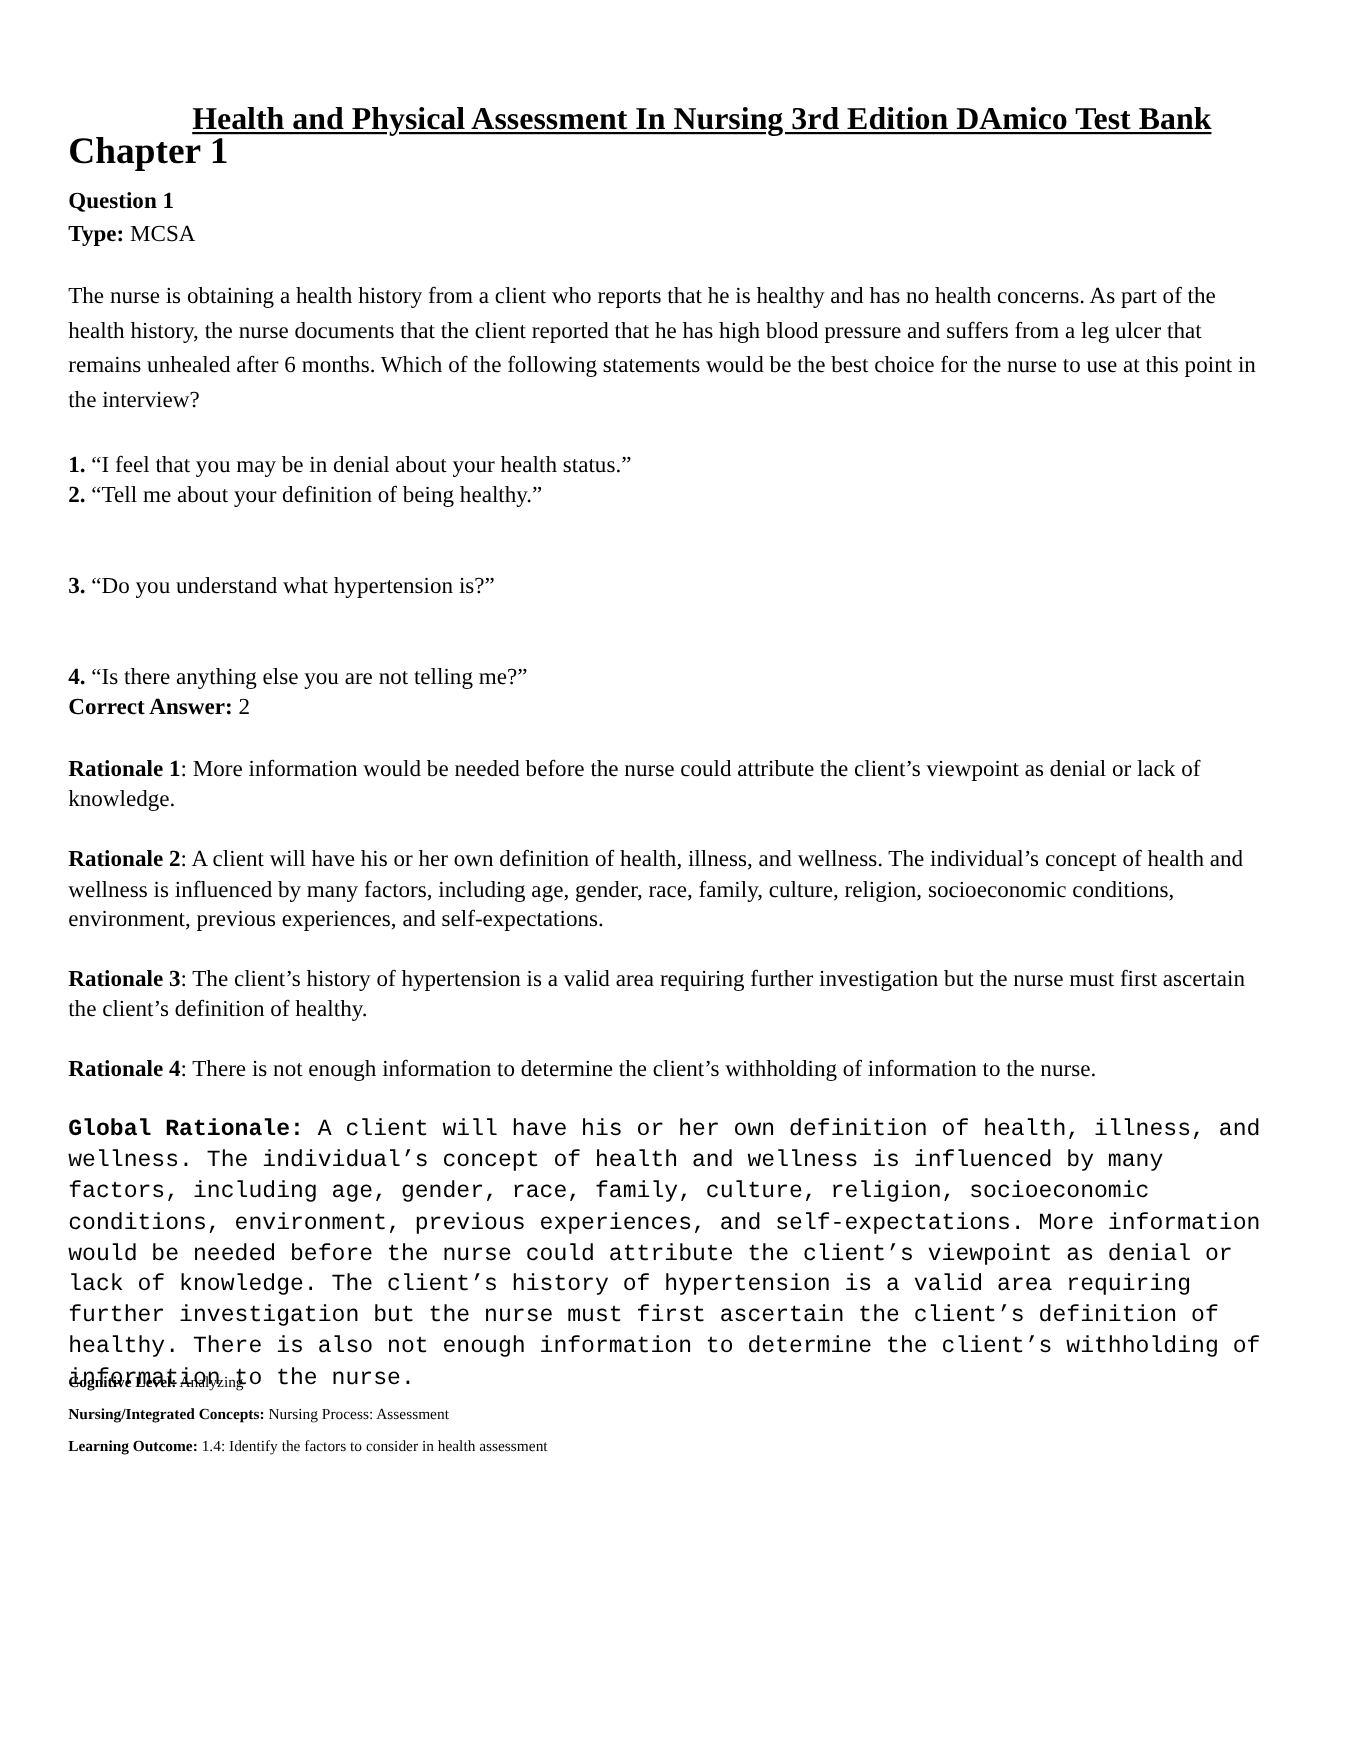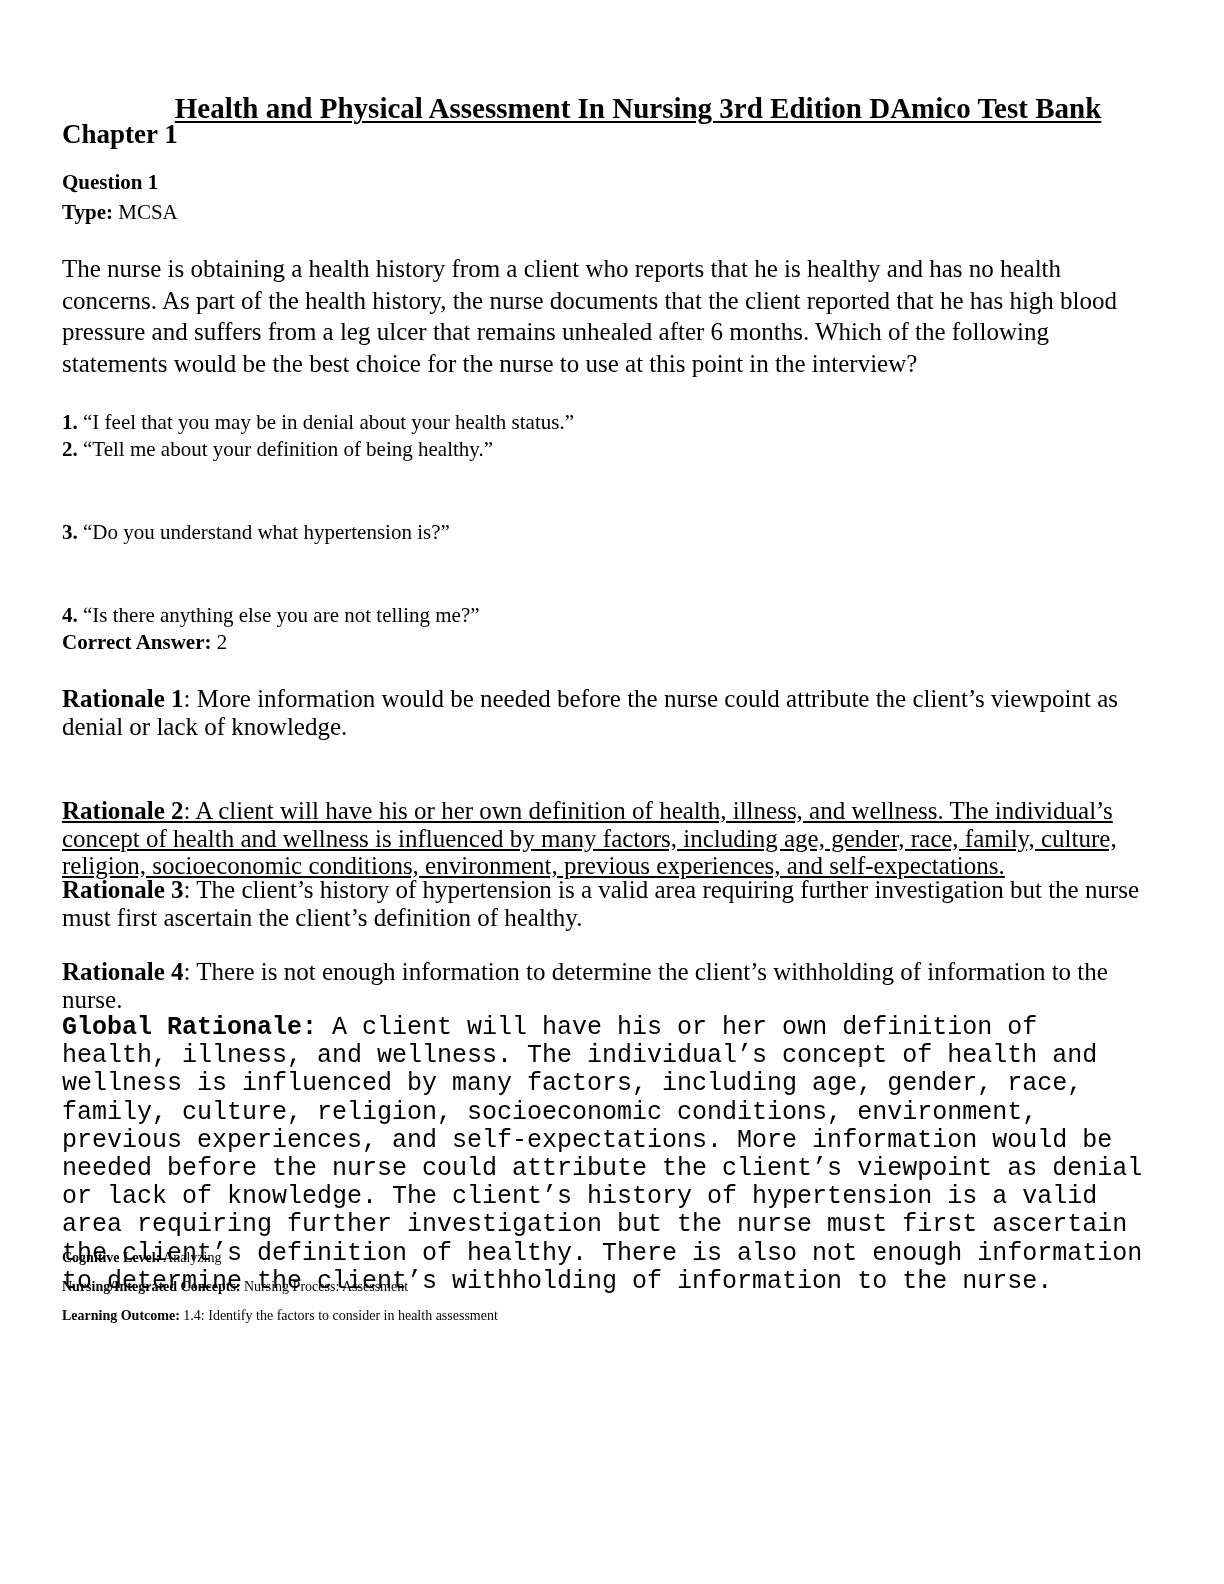--- a/index.html
+++ b/index.html
@@ -33,37 +33,37 @@
       text-decoration-thickness: 2px;
       text-underline-offset: 3px;
       white-space: nowrap;
       margin-left: 26px;
       margin-top: 12px;
     }
     .chapter {
       position: absolute;
       top: 119px;
       left: 0;
-      font-size: 27px;
+      font-size: 34px;
       font-weight: bold;
       white-space: nowrap;
     }
     .abs {
       position: absolute;
       left: 0;
       font-size: 21px;
       line-height: 31px;
       white-space: nowrap;
     }
     .b { font-weight: bold; }
     .para {
       position: absolute;
       left: 0;
       width: 1085px;
-      font-size: 25px;
+      font-size: 21px;
       line-height: 31.5px;
     }
     .para.tight { line-height: 27.5px; }
     .para.global { line-height: 28.2px; width: 1085px; font-family: Liberation Mono, monospace; }
     .meta-line {
       font-size: 14px;
       line-height: 29px;
       white-space: nowrap;
     }
   </style>
@@ -100,21 +100,21 @@
     <span>“Is there anything else you are not telling me?”</span>
   </div>
 
   <div class="abs" style="top:627px;">
     <span class="b">Correct Answer:</span>
     <span>2</span>
   </div>
 
   <div class="para tight" style="top:685px;"><span class="b">Rationale 1</span><span>: More information would be needed before the nurse could attribute the client’s viewpoint as denial or lack of knowledge.</span></div>
 
-  <div class="para tight" style="top:797px;text-decoration:underline;"><span class="b">Rationale 2</span><span>: A client will have his or her own definition of health, illness, and wellness. The individual’s concept of health and wellness is influenced by many factors, including age, gender, race, family, culture, religion, socioeconomic conditions, environment, previous experiences, and self-expectations.</span></div>
+  <div class="para tight" style="top:767px;"><span class="b">Rationale 2</span><span>: A client will have his or her own definition of health, illness, and wellness. The individual’s concept of health and wellness is influenced by many factors, including age, gender, race, family, culture, religion, socioeconomic conditions, environment, previous experiences, and self-expectations.</span></div>
 
   <div class="para tight" style="top:876px;"><span class="b">Rationale 3</span><span>: The client’s history of hypertension is a valid area requiring further investigation but the nurse must first ascertain the client’s definition of healthy.</span></div>
 
   <div class="para tight" style="top:958px;"><span class="b">Rationale 4</span><span>: There is not enough information to determine the client’s withholding of information to the nurse.</span></div>
 
   <div class="para global" style="top:1014px;"><span class="b">Global Rationale:</span><span> A client will have his or her own definition of health, illness, and wellness. The individual’s concept of health and wellness is influenced by many factors, including age, gender, race, family, culture, religion, socioeconomic conditions, environment, previous experiences, and self-expectations. More information would be needed before the nurse could attribute the client’s viewpoint as denial or lack of knowledge. The client’s history of hypertension is a valid area requiring further investigation but the nurse must first ascertain the client’s definition of healthy. There is also not enough information to determine the client’s withholding of information to the nurse.</span></div>
 
   <div class="abs" style="top:1243px;">
     <div class="meta-line"><span class="b">Cognitive Level:</span><span> Analyzing</span></div>
     <div class="meta-line"><span class="b">Nursing/Integrated Concepts:</span><span> Nursing Process: Assessment</span></div>

